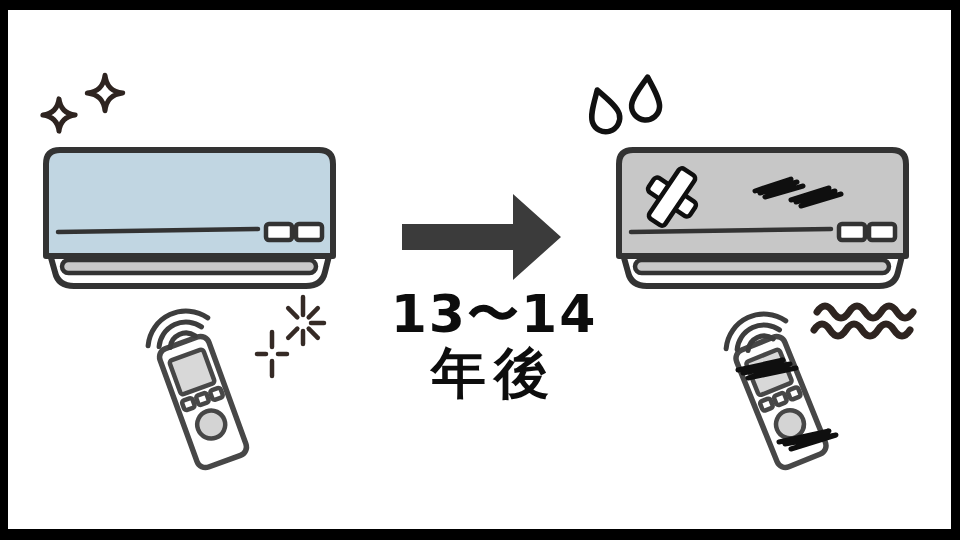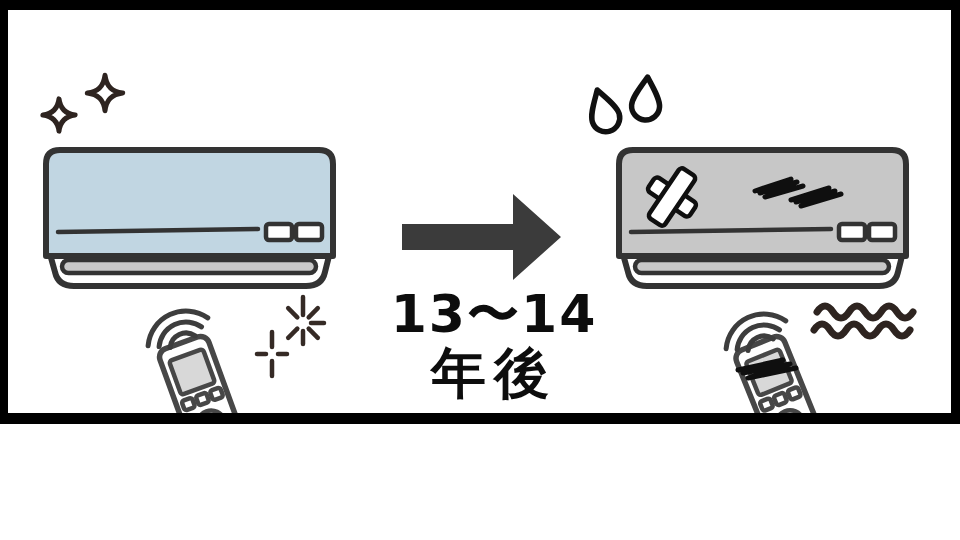--- a/index.html
+++ b/index.html
@@ -1,18 +1,18 @@
 <!DOCTYPE html>
 <html style="--c-frame: #000000; --c-background: #ffffff; --c-outline: #333333; --c-ink: #2e2420; --c-text: #0d0d0d; --c-arrow: #3b3b3b; --c-new-ac-body: #c1d6e2; --c-old-ac-body: #c7c7c7; --c-vent: #c9c9c9; --c-remote-screen: #d8d8d8; --c-remote-button: #d4d4d4; --c-scribble: #0f0f0f;"><head>
 <meta charset="utf-8">
 <style>
   html,body{margin:0;padding:0;background:#ffffff;}
   .stage{
     position:relative;
-    width:960px;height:424px;
+    width:960px;height:540px;
     box-sizing:border-box;
     background:var(--c-background,#fff);
     border-style:solid;
     border-color:var(--c-frame,#000);
     border-width:10px 9px 11px 8px;
     overflow:hidden;
     font-family:"DejaVu Sans","Liberation Sans",sans-serif;
     text-decoration:underline;
   }
   svg{position:absolute;left:-8px;top:-10px;}

